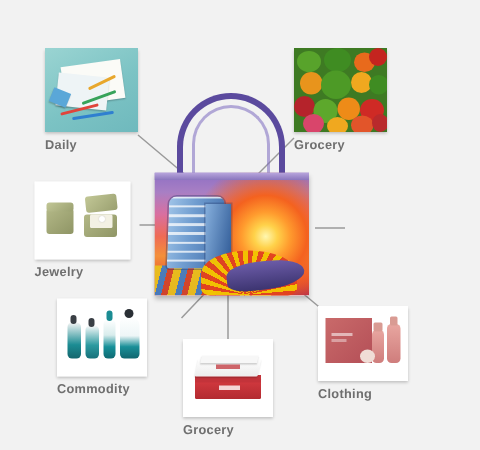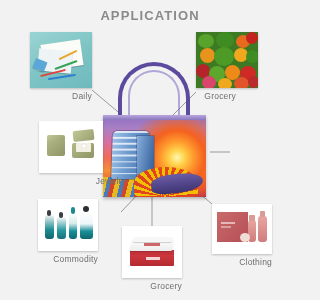--- a/index.html
+++ b/index.html
@@ -25,22 +25,22 @@
 
   
   .node{position:absolute;}
   .thumb{
     background:#ffffff;
     box-shadow:0 1px 2px rgba(0,0,0,.22);
     overflow:hidden;position:relative;
     box-sizing:border-box;
   }
   .caption{
-    margin-top:3px;text-align:right;
-    font-size:8.5px;font-weight:normal;color:#6f6f6f;
+    margin-top:3px;text-align:left;
+    font-size:8.5px;font-weight:bold;color:#6f6f6f;
     letter-spacing:.2px;white-space:nowrap;
   }
 
   
   .bagwrap{position:absolute;left:96px;top:60px;width:116px;height:140px;}
   .bag-body{
     position:absolute;left:7px;top:55px;width:103px;height:82px;
     box-shadow:0 2px 3px rgba(0,0,0,.25);
     overflow:hidden;
   }
@@ -143,21 +143,20 @@
   .p-box{position:absolute;background:linear-gradient(135deg,#c96a6a,#b44f57);}
   .p-btl{position:absolute;background:linear-gradient(#e8a6a0,#cf7d7c);border-radius:3px;}
   .p-cap{position:absolute;background:#d99b93;border-radius:1px;}
   .p-jar{position:absolute;background:#f0ddd6;border-radius:50%;}
 </style>
 </head>
 <body>
 
 <div id="stage">
 
-  <div class="title">APPLICATION</div>
 
   <svg class="wires" viewBox="0 0 300 300">
     <g stroke="#9a9a9a" stroke-width="1" fill="none">
       <line x1="92" y1="90" x2="130" y2="122"></line>
       <line x1="196" y1="92" x2="168" y2="120"></line>
       <line x1="93" y1="150" x2="104" y2="150"></line>
       <line x1="210" y1="152" x2="230" y2="152"></line>
       <line x1="121" y1="212" x2="140" y2="192"></line>
       <line x1="152" y1="196" x2="152" y2="226"></line>
       <line x1="200" y1="194" x2="224" y2="214"></line>
@@ -207,21 +206,21 @@
       <div class="g-dot" style="left:29px;top:33px;width:15px;height:15px;background:#ee8b18;"></div>
       <div class="g-dot" style="left:44px;top:34px;width:16px;height:15px;background:#cf2a25;"></div>
       <div class="g-dot" style="left:6px;top:44px;width:14px;height:13px;background:#d9456b;"></div>
       <div class="g-dot" style="left:22px;top:46px;width:14px;height:12px;background:#f0a81f;"></div>
       <div class="g-dot" style="left:38px;top:45px;width:15px;height:13px;background:#e2552a;"></div>
       <div class="g-dot" style="left:52px;top:44px;width:11px;height:12px;background:#b92a2c;"></div>
     </div>
     <div class="caption">Grocery</div>
   </div>
 
-  <div class="node" style="left:39px;top:121px;width:87px;">
+  <div class="node" style="left:23px;top:121px;width:87px;">
     <div class="thumb" style="width:64px;height:52px;">
       <div class="fill a-jew"></div>
       <div class="j-box" style="left:8px;top:18px;width:18px;height:17px;"></div>
       <div class="j-lid" style="left:8px;top:14px;width:18px;height:6px;"></div>
       <div class="j-box" style="left:33px;top:22px;width:22px;height:15px;"></div>
       <div class="j-lid" style="left:34px;top:9px;width:21px;height:11px;transform:rotate(-6deg);"></div>
       <div class="j-vel" style="left:37px;top:22px;width:15px;height:9px;"></div>
       <div class="j-vel" style="left:43px;top:23px;width:4px;height:4px;border-radius:50%;background:#fff;box-shadow:0 0 1px #bbb;"></div>
     </div>
     <div class="caption">Jewelry</div>

